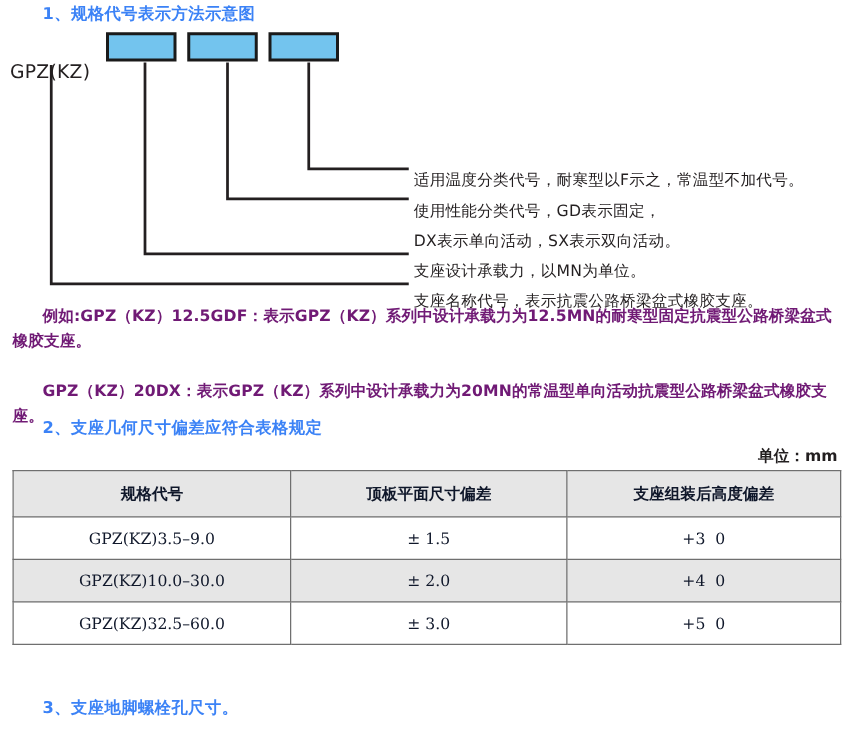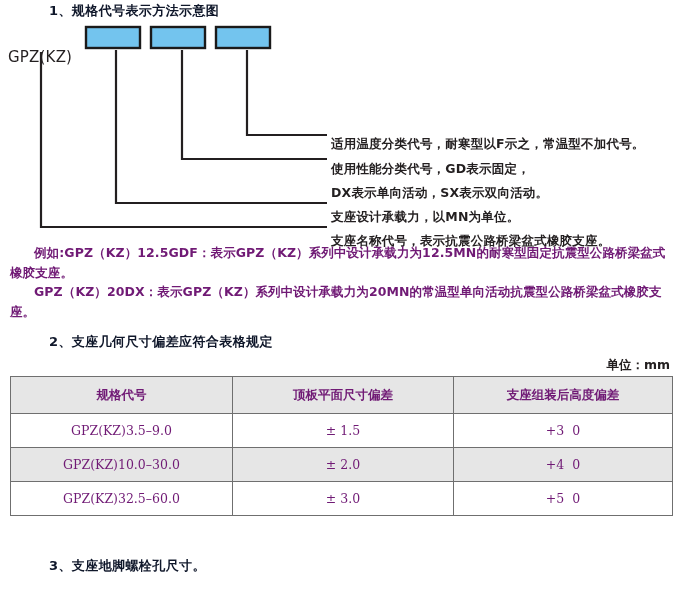--- a/index.html
+++ b/index.html
@@ -13,24 +13,23 @@
     position: relative;
     font-family: "DejaVu Sans", "Liberation Sans", sans-serif;
     color: #231f20;
     overflow: hidden;
   }
 
   .heading {
     position: absolute;
     font-size: 13px;
     font-weight: bold;
-    color: #0f172a;
+    color: #3b82f6;
     letter-spacing: 0.4px;
     white-space: nowrap;
-    margin-left: 15px;
   }
 
   #heading-1 { left: 34px; top: 2px; }
   #heading-2 { left: 34px; top: 333px; }
   #heading-3 { left: 34px; top: 557px; }
 
   
   #diagram {
     position: absolute;
     left: 0;
@@ -47,21 +46,21 @@
     font-size: 15px;
     font-weight: normal;
     color: #231f20;
     letter-spacing: 0.2px;
     white-space: nowrap;
   }
 
   .callout {
     position: absolute;
     font-size: 12.5px;
-    font-weight: bold;
+    font-weight: normal;
     color: #231f20;
     white-space: nowrap;
     letter-spacing: 0.2px;
   }
   #callout-temp   { left: 331px; top: 116px; }
   #callout-perf-1 { left: 331px; top: 141px; }
   #callout-perf-2 { left: 331px; top: 165px; }
   #callout-load   { left: 331px; top: 189px; }
   #callout-name   { left: 331px; top: 213px; }
 
@@ -71,21 +70,21 @@
     left: 10px;
     width: 662px;
     font-size: 12.5px;
     font-weight: bold;
     color: #701a75;
     line-height: 20px;
     letter-spacing: 0.1px;
     text-indent: 24px;
   }
   #para-1 { top: 243px; }
-  #para-2 { top: 282px; }
+  #para-2 { top: 303px; }
 
   
   #unit-label {
     position: absolute;
     right: 10px;
     top: 357px;
     font-size: 12.5px;
     font-weight: bold;
     color: #231f20;
     white-space: nowrap;
@@ -101,21 +100,21 @@
     table-layout: fixed;
     font-size: 12px;
   }
   #spec-table th,
   #spec-table td {
     border: 1px solid #6f6f6f;
     text-align: center;
     vertical-align: middle;
     height: 33px;
     padding: 0 2px;
-    color: #701a75;
+    color: #0f172a;
   }
   #spec-table th {
     background: #e6e6e6;
     font-weight: bold;
     font-size: 12.5px;
     height: 36px;
   }
   #spec-table td {
     font-family: "DejaVu Serif", "Liberation Serif", serif;
     font-size: 12.5px;

